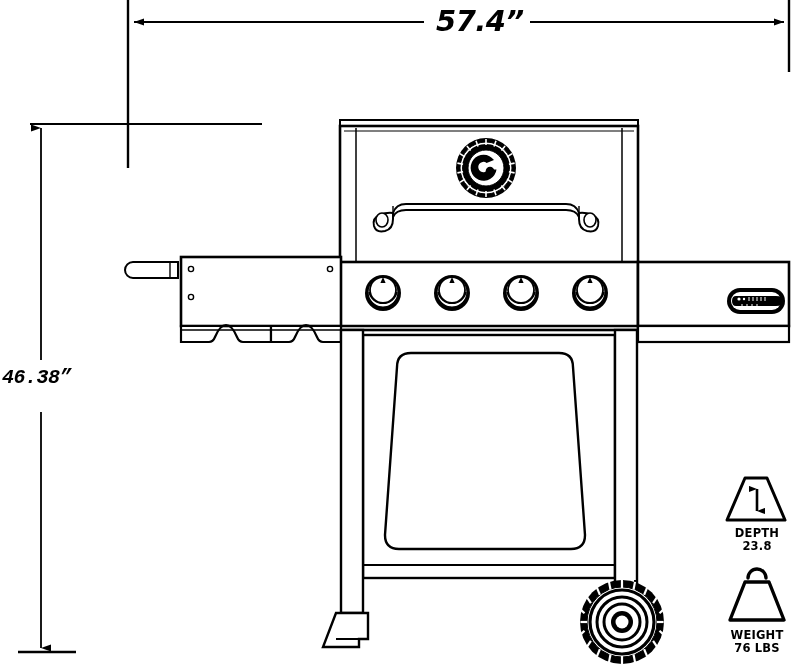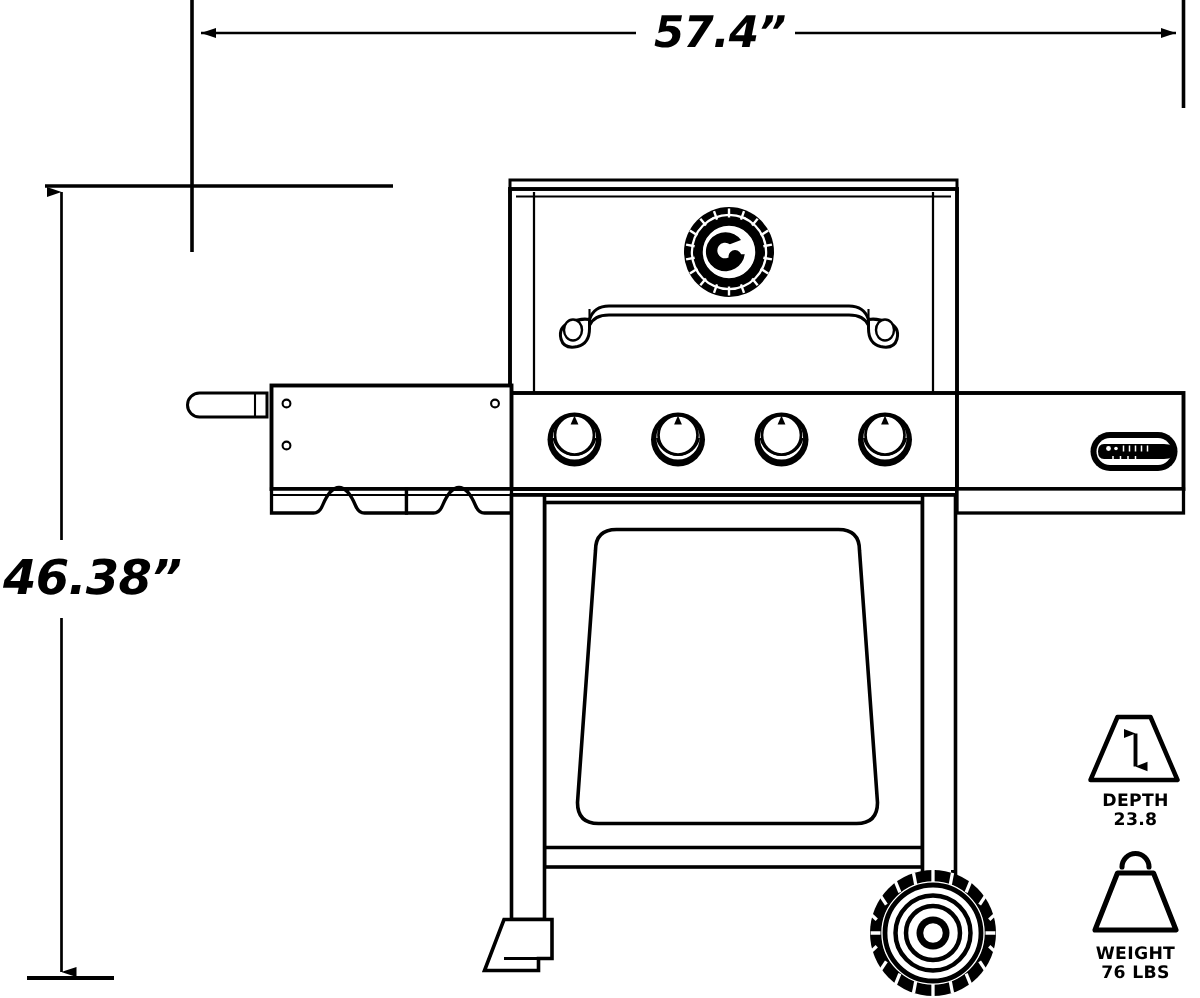--- a/index.html
+++ b/index.html
@@ -34,21 +34,22 @@
     letter-spacing: -0.5px;
   }
   #width-dim-label {
     left: 436px;
     top: 4px;
     font-size: 29px;
   }
   #height-dim-label {
     left: 2px;
     top: 366px;
-    font-size: 32px;
+    font-size: 20px;
+    font-family: Liberation Mono, monospace;
   }
   .spec-caption {
     position: absolute;
     font-family: "DejaVu Sans", sans-serif;
     font-weight: bold;
     font-size: 11.5px;
     color: #000000;
     text-align: center;
     width: 120px;
     line-height: 13px;

